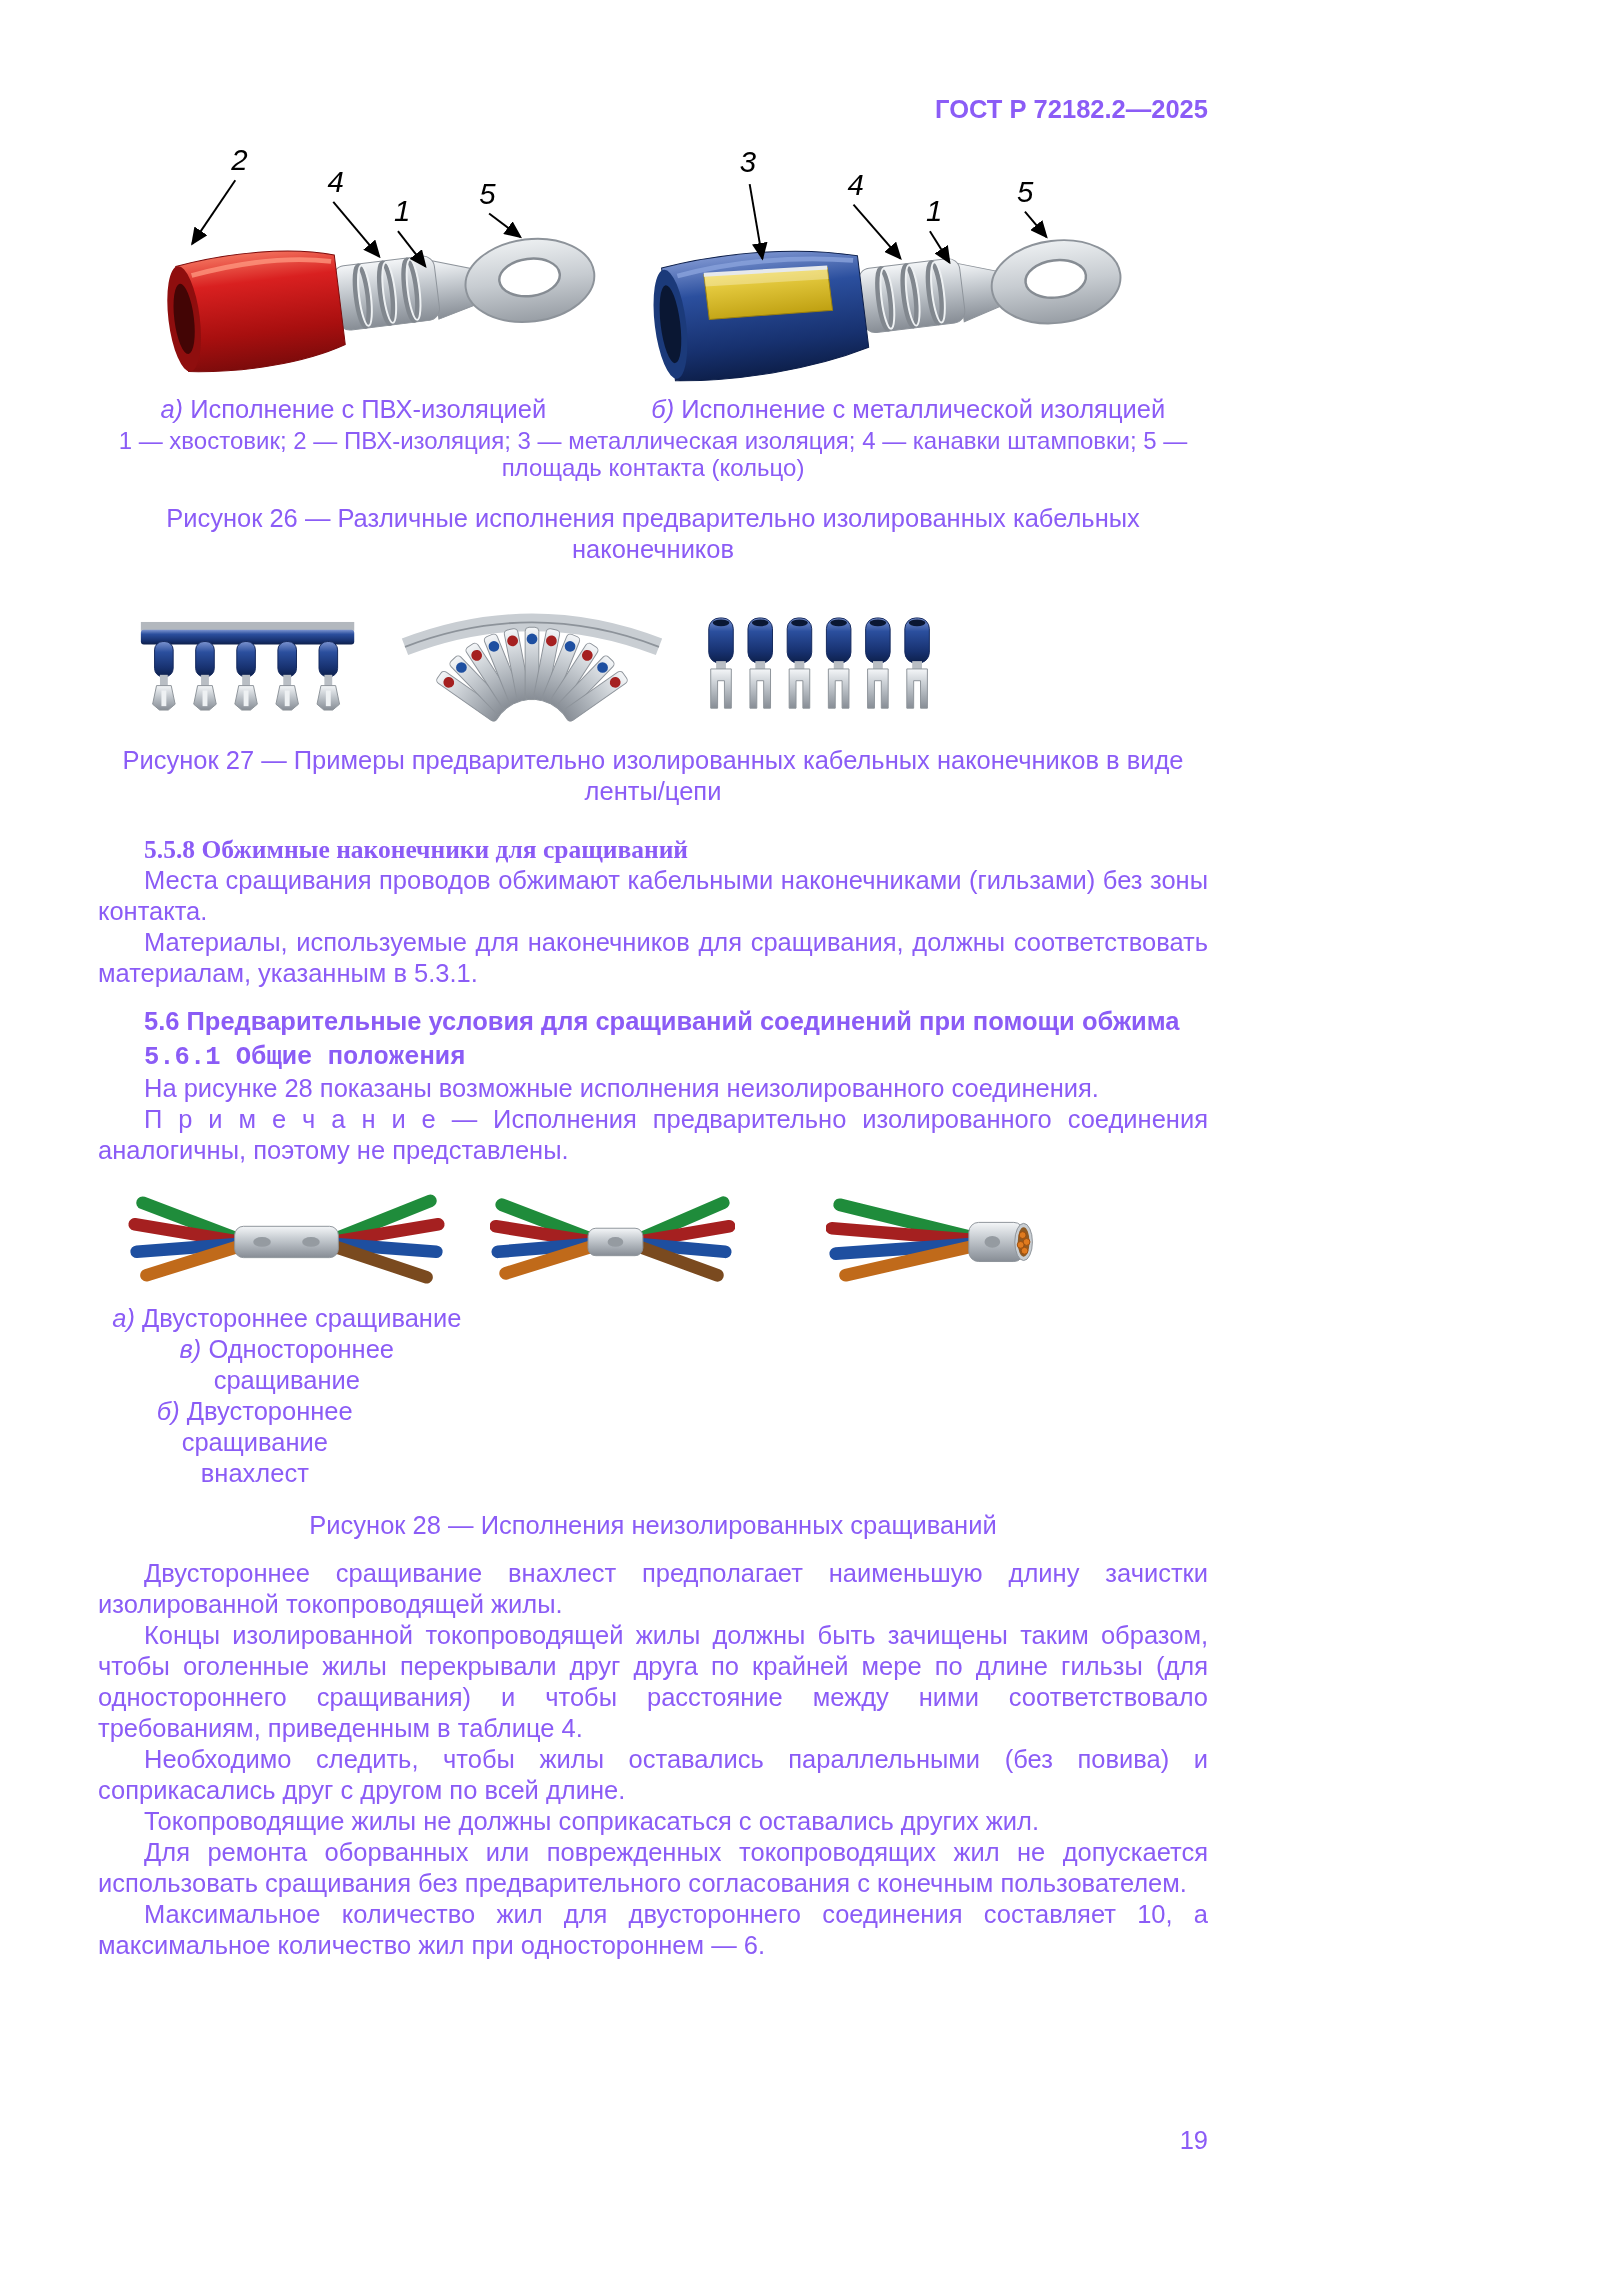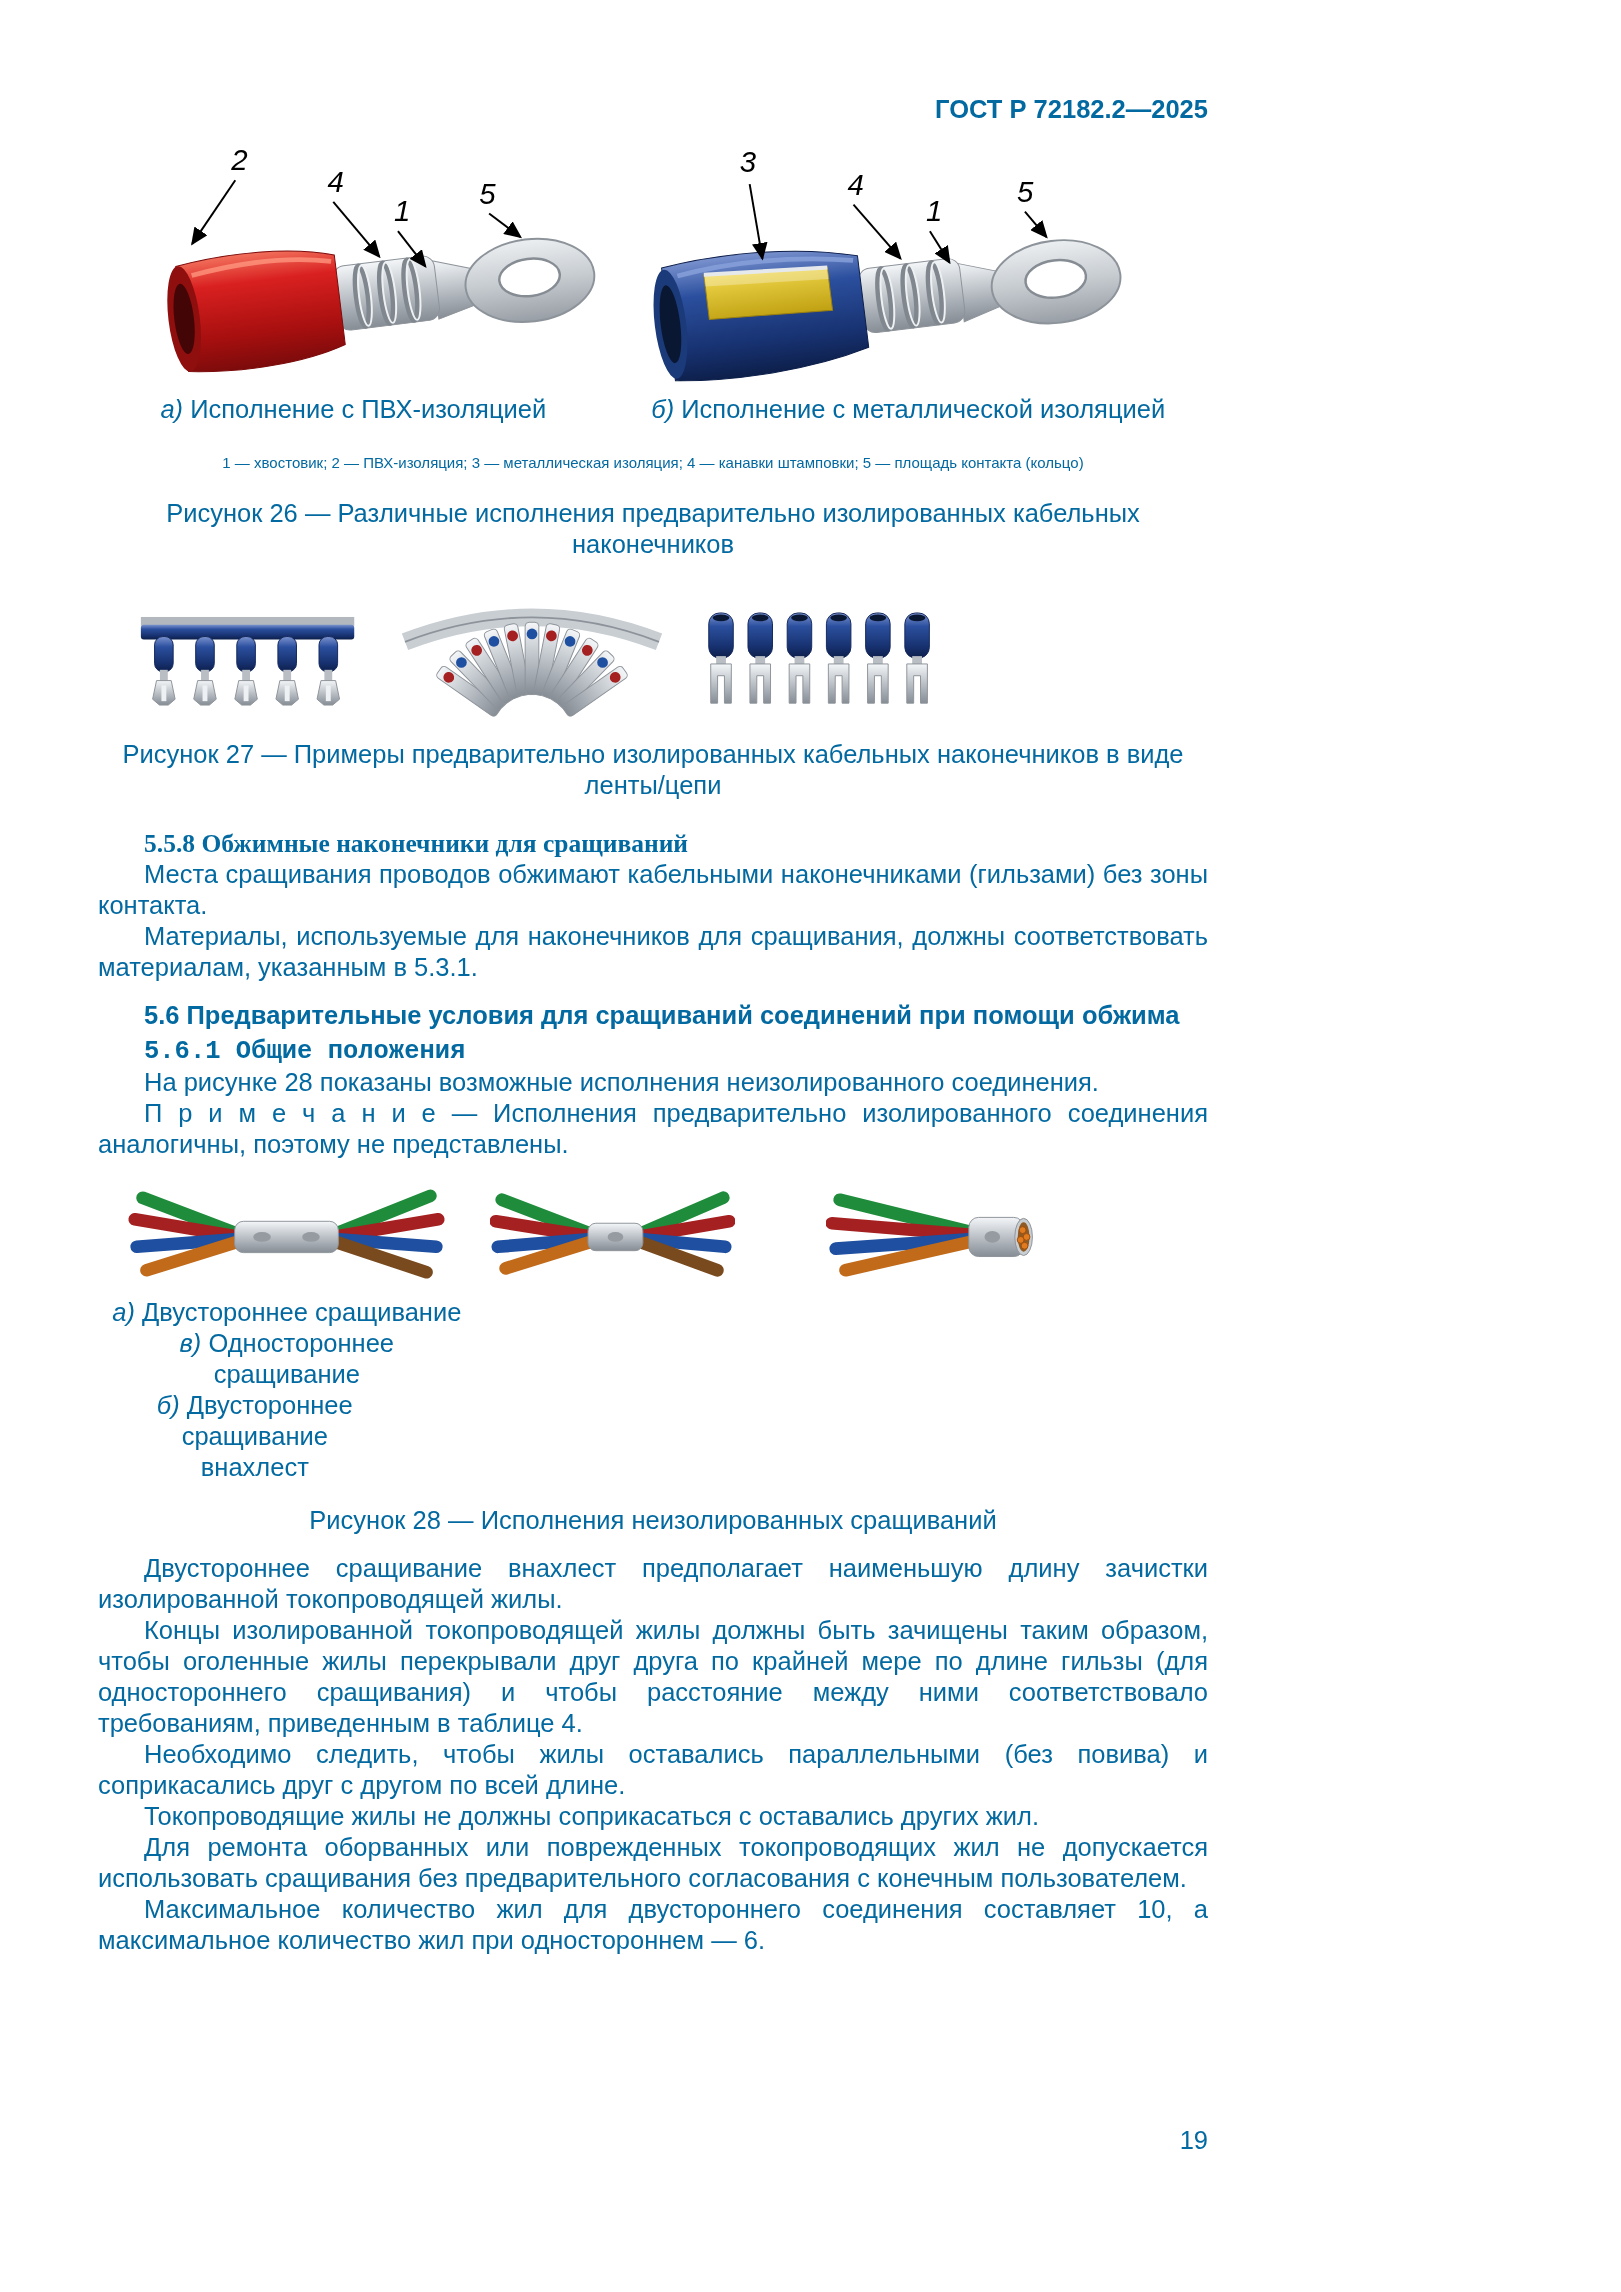--- a/index.html
+++ b/index.html
@@ -1,32 +1,32 @@
 <!DOCTYPE html>
 <html><head>
 <meta charset="utf-8">
 <style>
   * { margin:0; padding:0; box-sizing:border-box; }
   html,body { background:#ffffff; }
   .page {
     position:relative; width:1621px; height:2293px; background:#fff;
-    color:#0369a1; font-family:"Liberation Sans", sans-serif;
+    color:#8b5cf6; font-family:"Liberation Sans", sans-serif;
     font-size:25.5px; line-height:31px; overflow:hidden;
   }
   .content { position:absolute; left:98px; top:94px; width:1110px; }
   .doc-header { text-align:right; font-weight:bold; margin-bottom:15.7px; }
   .it { font-style:italic; }
 
   .fig26-row { display:flex; justify-content:center; align-items:flex-start; gap:35px; margin-top:7.8px; }
   .fig26-row svg, .fig27-row svg, .f28col svg { display:block; }
   .fig26-caps { display:flex; margin-top:8px; }
   .fig26-caps .cap { text-align:center; }
   .half-a { width:46%; }
   .half-b { width:54%; }
-  .legend { text-align:center; font-size:15px; line-height:27.4px; margin-top:24px; }
+  .legend { text-align:center; font-size:24px; line-height:27.4px; margin-top:2px; }
   .figtitle { text-align:center; margin-top:21.6px; }
 
   .fig27-row { display:flex; justify-content:flex-start; align-items:flex-end; gap:21.6px; margin-top:31px; margin-left:37px; }
 
   .heading { font-weight:bold; text-align:justify; text-indent:46px; }
   .para { text-align:justify; text-indent:46px; }
   .mt-lg { margin-top:27px;font-family:Liberation Serif, serif; }
   .mt-md { margin-top:17px; }
   .mt-sm { margin-top:5px;font-family:Liberation Mono, monospace; }
 

